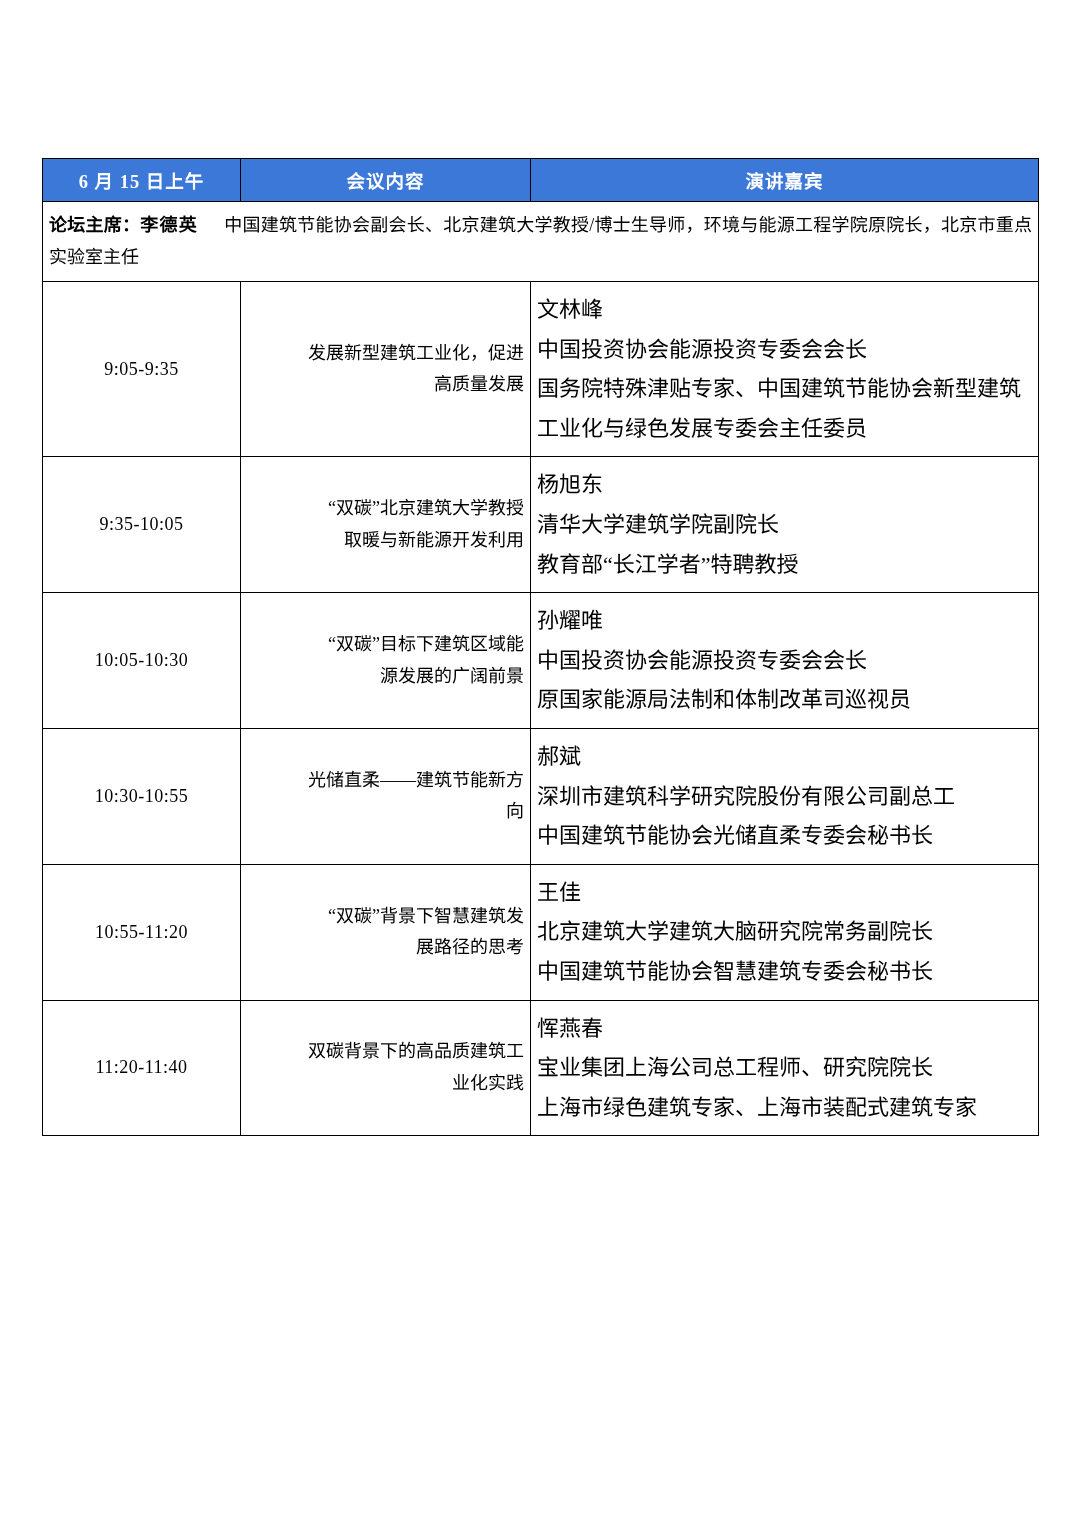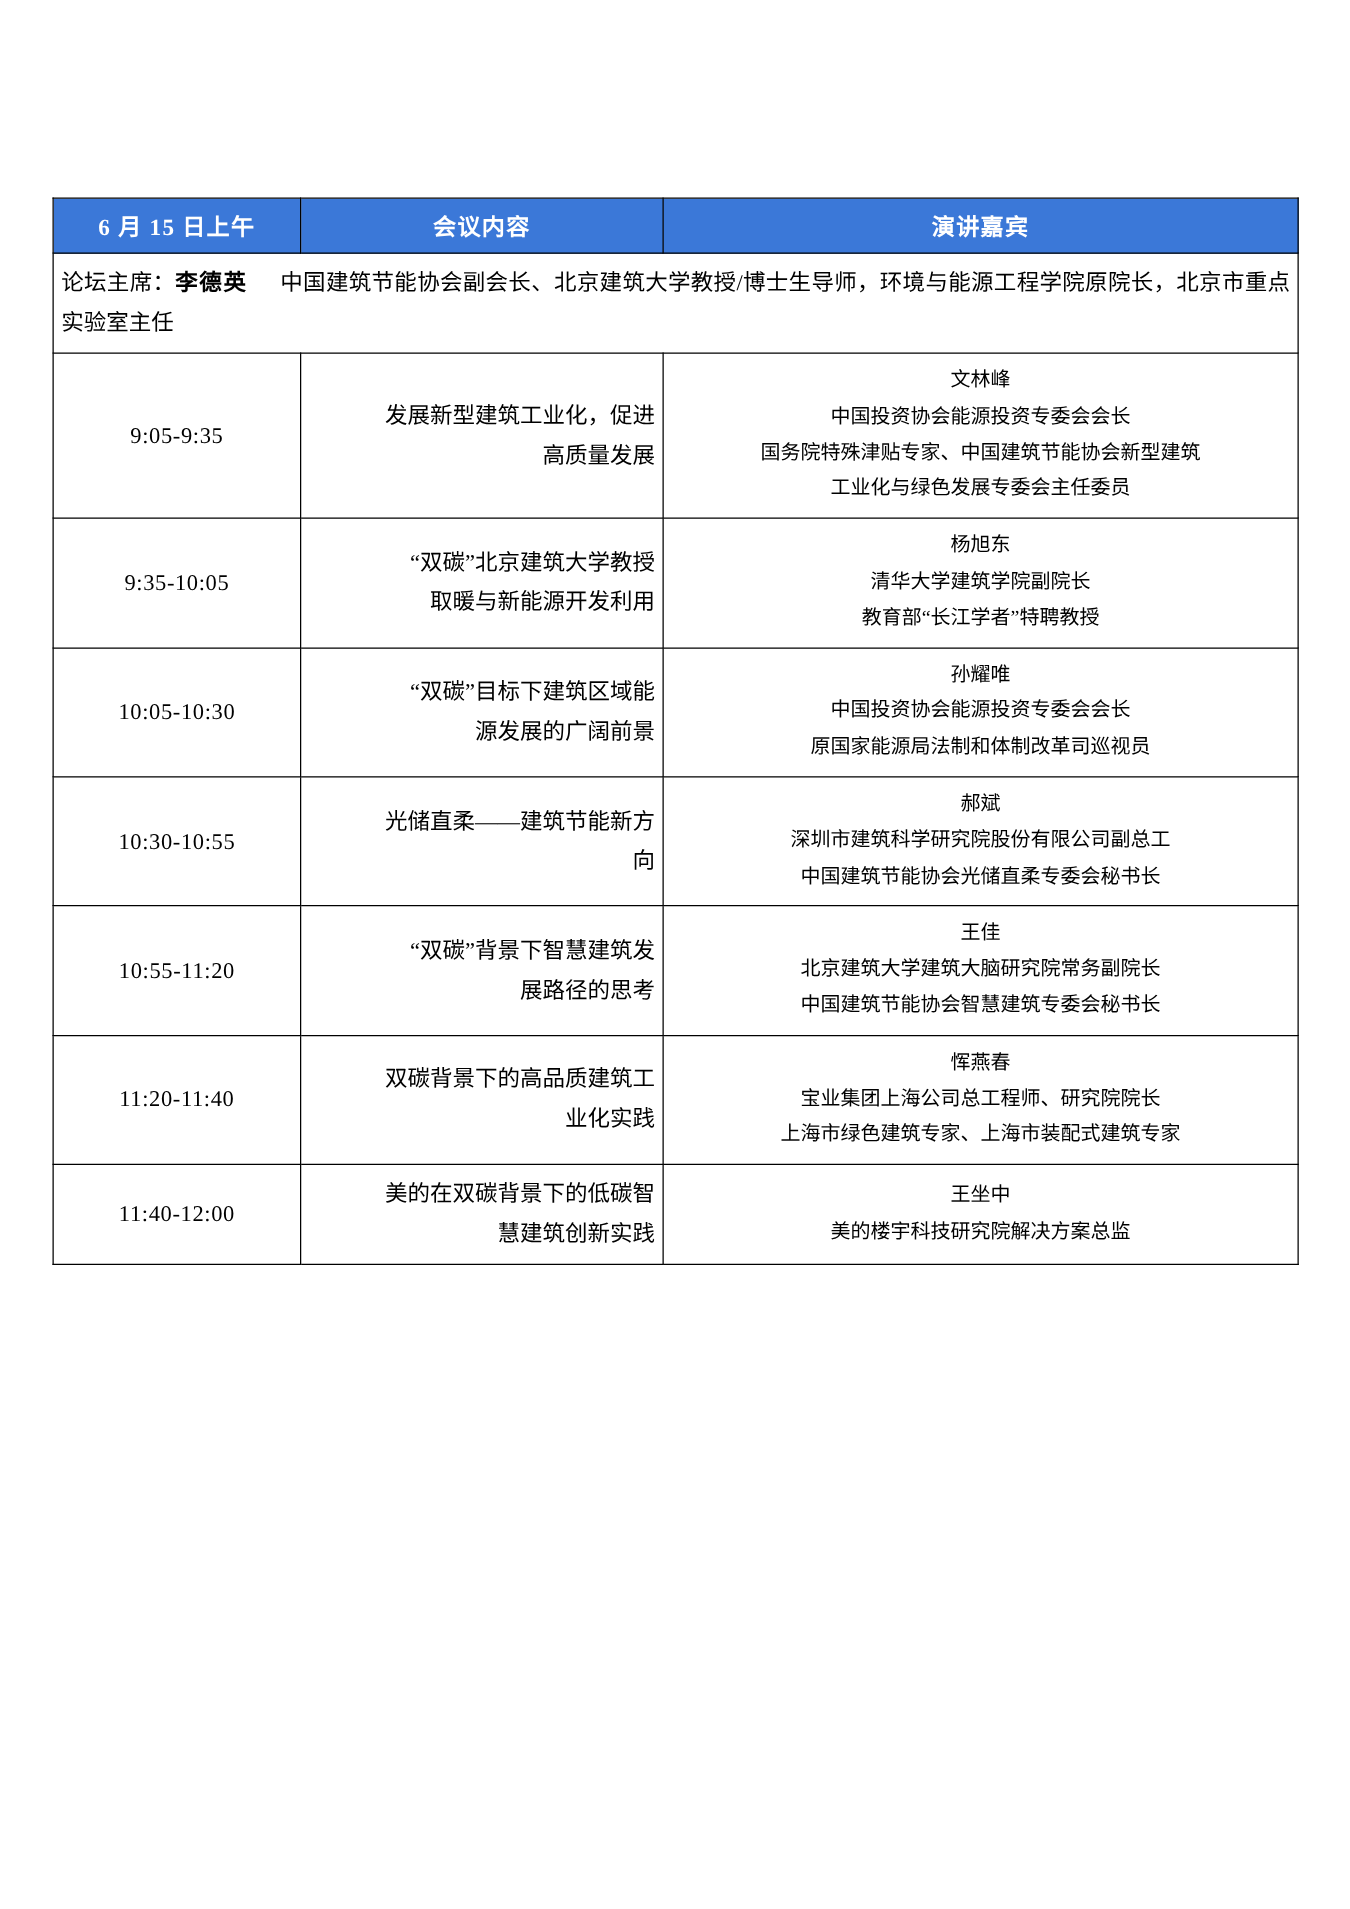--- a/index.html
+++ b/index.html
@@ -47,21 +47,21 @@
   col.c-topic { width: 290px; }
   col.c-guest { width: 508px; }
 
   .chair-cell {
     padding: 12px 14px 14px 14px;
     line-height: 1.75;
     font-size: 18px;
     text-align: justify;
   }
   .chair-cell .chair-label {
-    font-weight: normal;
+    font-weight: bold;
   }
   .chair-cell .chair-name {
     font-weight: bold;
     letter-spacing: 1px;
   }
   .chair-cell .chair-gap {
     display: inline-block;
     width: 26px;
   }
 
@@ -71,22 +71,22 @@
     letter-spacing: 0.5px;
     white-space: nowrap;
   }
   td.topic {
     text-align: right;
     font-size: 18px;
     line-height: 1.75;
     padding: 12px 22px;
   }
   td.guest {
-    text-align: center;
-    font-size: 16px;
+    text-align: left;
+    font-size: 22px;
     line-height: 1.8;
     padding: 12px 14px;
   }
   td.topic.left-align {
     text-align: left;
     padding-left: 14px;
   }
   .guest-name {
     display: block;
   }
@@ -190,26 +190,15 @@
           <td class="topic">
             <span class="guest-line">双碳背景下的高品质建筑工</span>
             <span class="guest-line">业化实践</span>
           </td>
           <td class="guest">
             <span class="guest-name">恽燕春</span>
             <span class="guest-line">宝业集团上海公司总工程师、研究院院长</span>
             <span class="guest-line">上海市绿色建筑专家、上海市装配式建筑专家</span>
           </td>
         </tr>
-        <tr>
-          <td class="time">11:40-12:00</td>
-          <td class="topic">
-            <span class="guest-line">美的在双碳背景下的低碳智</span>
-            <span class="guest-line">慧建筑创新实践</span>
-          </td>
-          <td class="guest">
-            <span class="guest-name">王坐中</span>
-            <span class="guest-line">美的楼宇科技研究院解决方案总监</span>
-          </td>
-        </tr>
       </tbody>
   </table>
 </div>
 
 </body></html>

